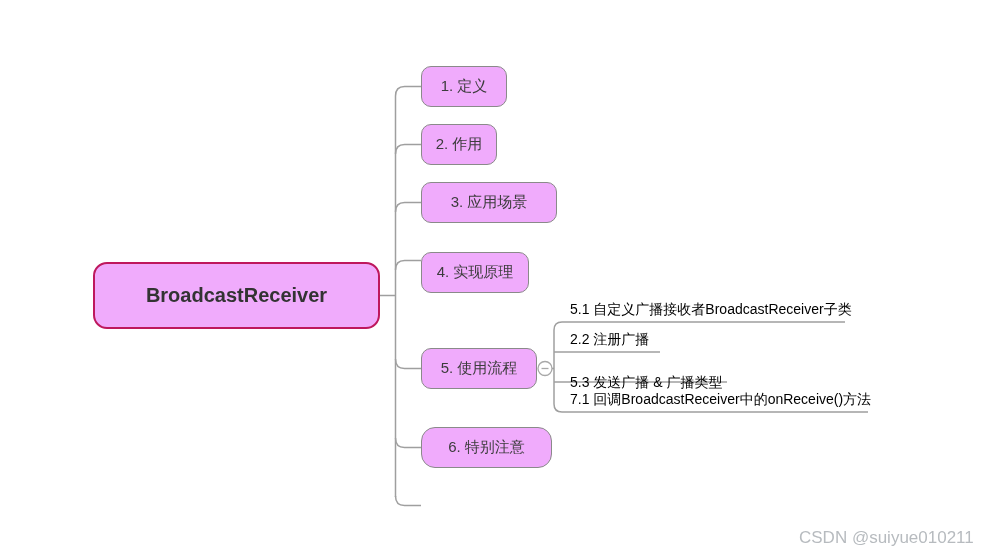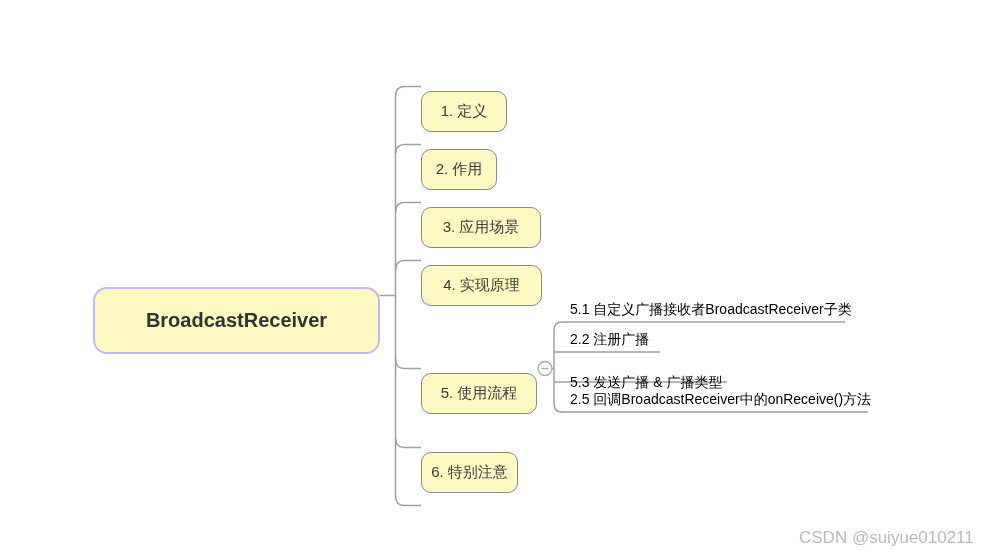--- a/index.html
+++ b/index.html
@@ -11,47 +11,46 @@
     overflow: hidden;
     font-family: "Liberation Sans", "DejaVu Sans", sans-serif;
   }
   svg.connectors {
     position: absolute;
     left: 0; top: 0;
     width: 992px; height: 559px;
   }
   .node {
     position: absolute;
-    background: #fef9c3;
+    background: #f0abfc;
     border: 1.5px solid #8a8a8a;
     border-radius: 10px;
     display: flex;
     align-items: center;
     justify-content: center;
     font-size: 15px;
     color: #3c3c3c;
     box-sizing: border-box;
     white-space: nowrap;
-    margin-top: 25px;
   }
   .node.root {
     left: 93px; top: 262px;
     width: 287px; height: 67px;
-    border: 2px solid #c4b5fd;
+    border: 2px solid #be185d;
     border-radius: 14px;
     font-size: 20px;
     font-weight: bold;
     color: #333333;
   }
   .b1 { left: 421px; top: 66px;  width: 86px;  height: 41px; }
   .b2 { left: 421px; top: 124px; width: 76px;  height: 41px; }
-  .b3 { left: 421px; top: 182px; width: 120px; height: 41px; }
-  .b4 { left: 421px; top: 240px; width: 121px; height: 41px; }
+  .b3 { left: 421px; top: 182px; width: 136px; height: 41px; }
+  .b4 { left: 421px; top: 252px; width: 108px; height: 41px; }
   .b5 { left: 421px; top: 348px; width: 116px; height: 41px; }
-  .b6 { left: 421px; top: 427px; width: 97px; height: 41px; }
+  .b6 { left: 421px; top: 427px; width: 131px; height: 41px; border-radius: 14px; }
   .b7 { left: 421px; top: 485px; width: 86px;  height: 41px; }
   .subitem {
     position: absolute;
     left: 570px;
     height: 21px;
     line-height: 21px;
     font-size: 14px;
     color: #000000;
     white-space: nowrap;
   }
@@ -107,17 +106,17 @@
   <div class="node b1">1. 定义</div>
   <div class="node b2">2. 作用</div>
   <div class="node b3">3. 应用场景</div>
   <div class="node b4">4. 实现原理</div>
   <div class="node b5">5. 使用流程</div>
   <div class="node b6">6. 特别注意</div>
 
   <div class="subitem s1">5.1 自定义广播接收者BroadcastReceiver子类</div>
   <div class="subitem s2">2.2 注册广播</div>
   <div class="subitem s3">5.3 发送广播 &amp; 广播类型</div>
-  <div class="subitem s4">2.5 回调BroadcastReceiver中的onReceive()方法</div>
+  <div class="subitem s4">7.1 回调BroadcastReceiver中的onReceive()方法</div>
 
   <div class="watermark">CSDN @suiyue010211</div>
 
 </div>
 
 </body></html>

